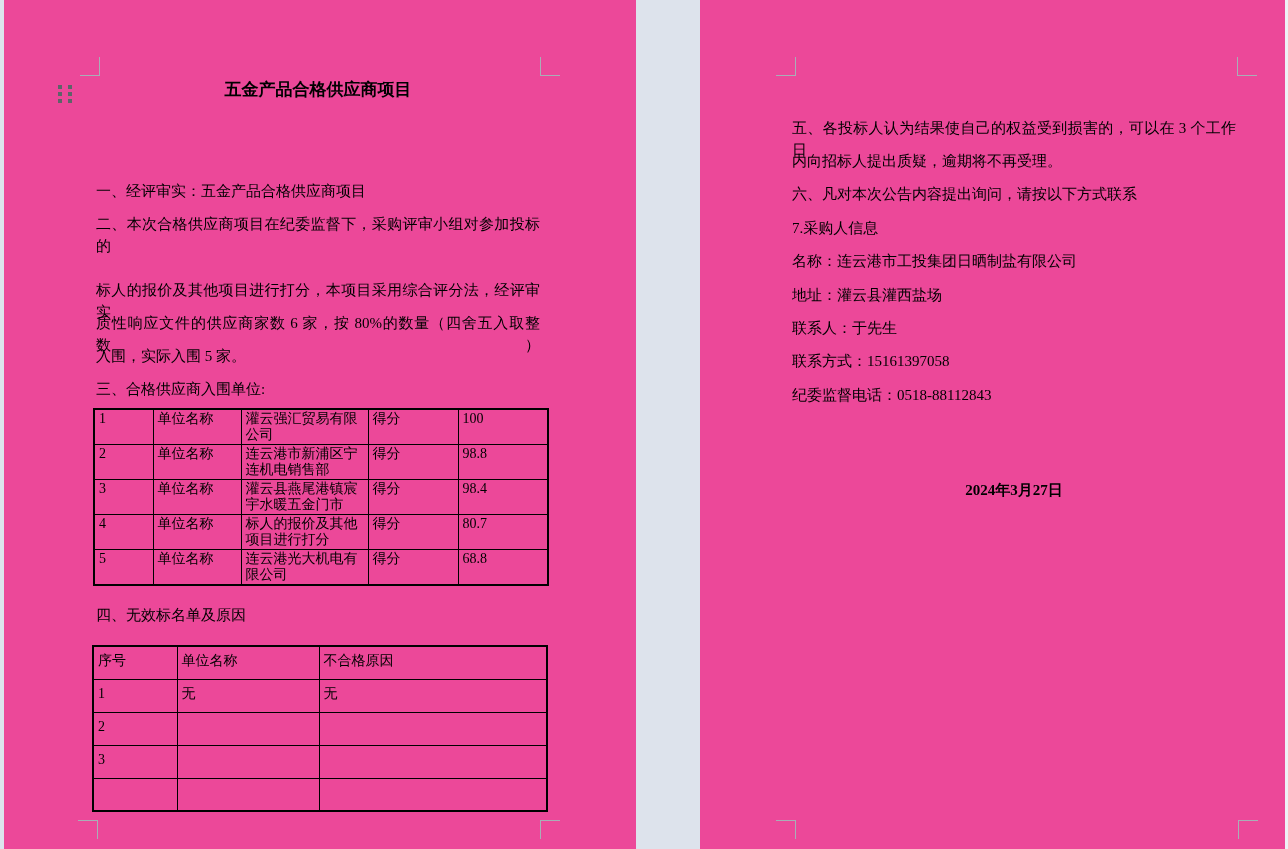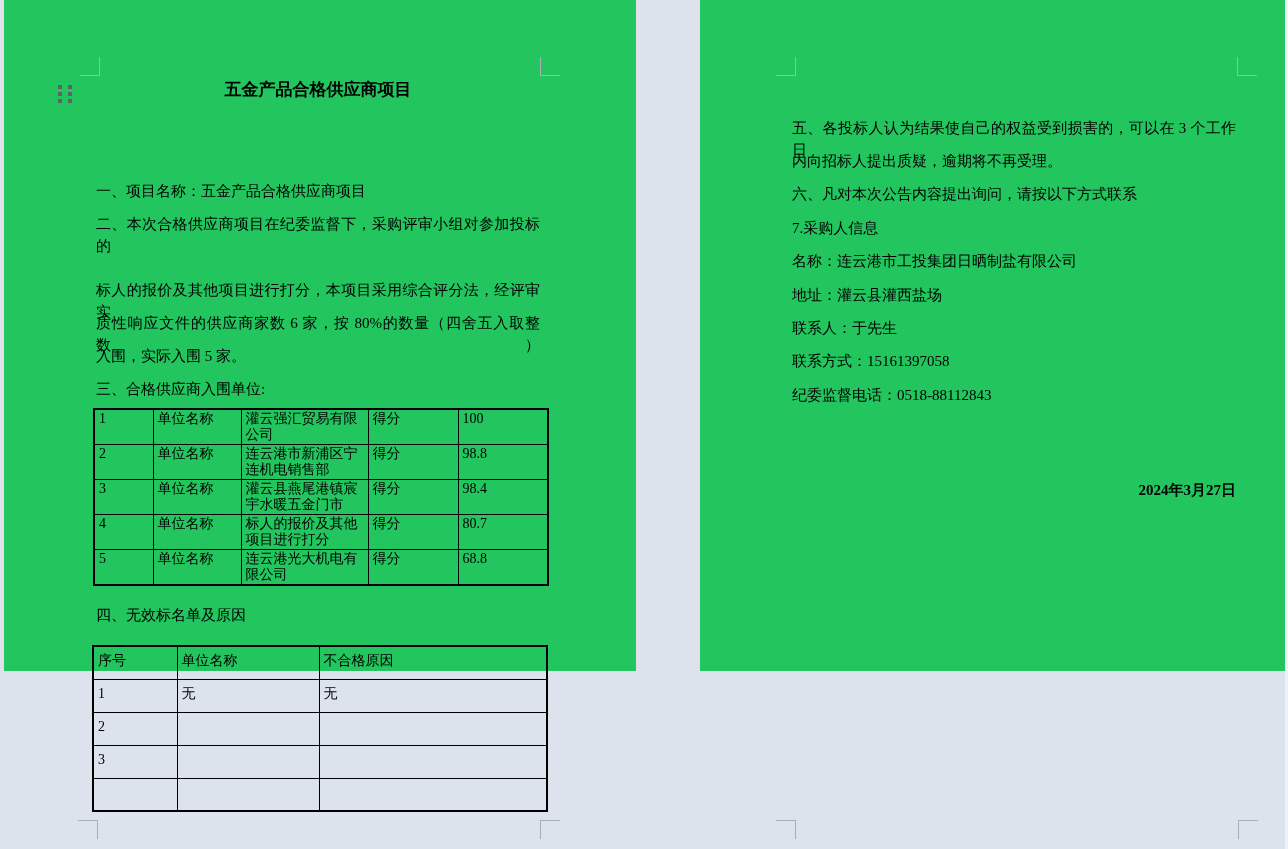--- a/index.html
+++ b/index.html
@@ -1,36 +1,36 @@
 <!DOCTYPE html>
 <html><head>
 <meta charset="utf-8">
 <style>
   html,body{margin:0;padding:0;width:1288px;height:849px;overflow:hidden;
     background:#dde3ec;font-family:"Liberation Serif","DejaVu Serif",serif;color:#000;}
   .canvas{position:relative;width:1288px;height:849px;}
-  .page{position:absolute;top:0;width:632px;height:671px;background:#22c55e;}
+  .page{position:absolute;top:0;width:632px;height:849px;background:#ec4899;}
   .page1{left:4px;}
   .page2{left:652px;margin-left:48px;}
   
   .cm{position:absolute;width:19px;height:18px;border:0 solid #a9aeb7;}
   .cm.tl{left:76px;top:57px;border-right-width:1px;border-bottom-width:1px;}
   .cm.tr{left:536px;top:57px;border-left-width:1px;border-bottom-width:1px;}
   .cm.bl{left:74px;top:820px;border-right-width:1px;border-top-width:1px;}
   .cm.br{left:536px;top:820px;border-left-width:1px;border-top-width:1px;}
   
   .drag{position:absolute;left:54px;top:85px;display:grid;
     grid-template-columns:4px 4px;grid-auto-rows:4px;gap:3px 6px;cursor:move;}
   .drag i{background:#5f6369;display:block;}
   .line{position:absolute;left:92px;width:444px;height:22px;line-height:22px;
     font-size:15px;white-space:pre;}
   .just{white-space:normal;text-align:justify;text-align-last:justify;word-break:break-all;}
   .title{font-weight:bold;font-size:17px;text-align:center;white-space:normal;}
   .center{text-align:center;white-space:normal;}
-  .b{font-weight:bold;text-align:right;}
+  .b{font-weight:bold;}
   
   table{position:absolute;border-collapse:collapse;table-layout:fixed;
     font-size:14px;line-height:16px;}
   td,th{border:1px solid #000;padding:1px 4px;vertical-align:top;
     font-weight:normal;text-align:left;word-break:break-all;overflow:hidden;}
   .t1{left:89px;top:408px;width:454px;border:2px solid #000;}
   .t1 tr{height:34px;}
   .t2{left:88px;top:645px;width:454px;border:2px solid #000;}
   .t2 tr{height:33px;}
   .t2 td,.t2 th{padding-top:6px;}
@@ -52,21 +52,21 @@
       <i></i>
         <i></i>
         <i></i>
         <i></i>
         <i></i>
         <i></i>
     </div>
 
     <div class="line title" style="top:79px">五金产品合格供应商项目</div>
 
-    <div class="line" style="top:180px">一、项目名称：五金产品合格供应商项目</div>
+    <div class="line" style="top:180px">一、经评审实：五金产品合格供应商项目</div>
 
     <div class="line just" style="top:213px">二、本次合格供应商项目在纪委监督下，采购评审小组对参加投标的</div>
     <div class="line just" style="top:279px">标人的报价及其他项目进行打分，本项目采用综合评分法，经评审实</div>
     <div class="line just" style="top:312px">质性响应文件的供应商家数 6 家，按 80%的数量（四舍五入取整数）</div>
     <div class="line" style="top:345px">入围，实际入围 5 家。</div>
 
     <div class="line" style="top:378px">三、合格供应商入围单位:</div>
 
     <table class="t1">
       <colgroup>

